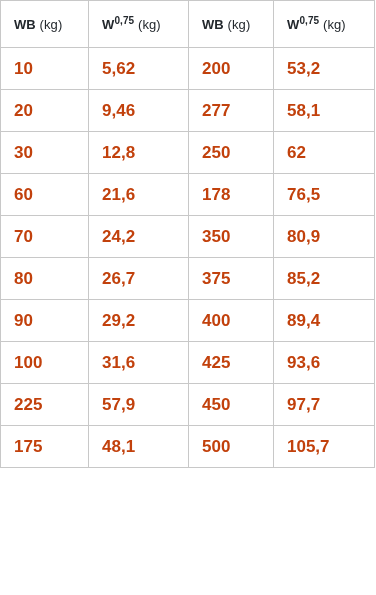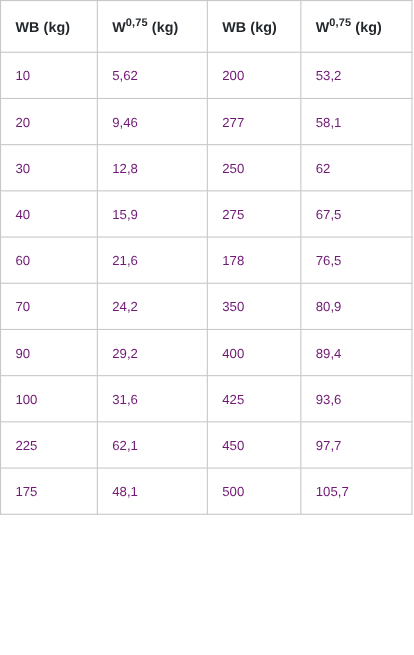--- a/index.html
+++ b/index.html
@@ -37,31 +37,31 @@
   table.wb-table thead th {
     height: 47px;
     font-size: 13px;
     font-weight: bold;
     color: #23282d;
     letter-spacing: 0.1px;
     white-space: nowrap;
   }
   table.wb-table tbody td {
     height: 42px;
-    font-size: 12px;
-    font-weight: normal;
-    color: #701a75;
+    font-size: 17px;
+    font-weight: bold;
+    color: #c2410c;
   }
   table.wb-table thead th sup {
     font-size: 10px;
     vertical-align: super;
     line-height: 0;
   }
   .hdr-unit {
-    font-weight: bold;
+    font-weight: normal;
   }
 </style>
 </head>
 <body>
 
 <table class="wb-table">
   <colgroup>
     <col class="c1">
       <col class="c2">
       <col class="c3">
@@ -96,52 +96,52 @@
         <td>277</td>
         <td>58,1</td>
       </tr>
       <tr>
         <td>30</td>
         <td>12,8</td>
         <td>250</td>
         <td>62</td>
       </tr>
       <tr>
-        <td>40</td>
-        <td>15,9</td>
-        <td>275</td>
-        <td>67,5</td>
-      </tr>
-      <tr>
         <td>60</td>
         <td>21,6</td>
         <td>178</td>
         <td>76,5</td>
       </tr>
       <tr>
         <td>70</td>
         <td>24,2</td>
         <td>350</td>
         <td>80,9</td>
+      </tr>
+      <tr>
+        <td>80</td>
+        <td>26,7</td>
+        <td>375</td>
+        <td>85,2</td>
       </tr>
       <tr>
         <td>90</td>
         <td>29,2</td>
         <td>400</td>
         <td>89,4</td>
       </tr>
       <tr>
         <td>100</td>
         <td>31,6</td>
         <td>425</td>
         <td>93,6</td>
       </tr>
       <tr>
         <td>225</td>
-        <td>62,1</td>
+        <td>57,9</td>
         <td>450</td>
         <td>97,7</td>
       </tr>
       <tr>
         <td>175</td>
         <td>48,1</td>
         <td>500</td>
         <td>105,7</td>
       </tr>
     </tbody>

